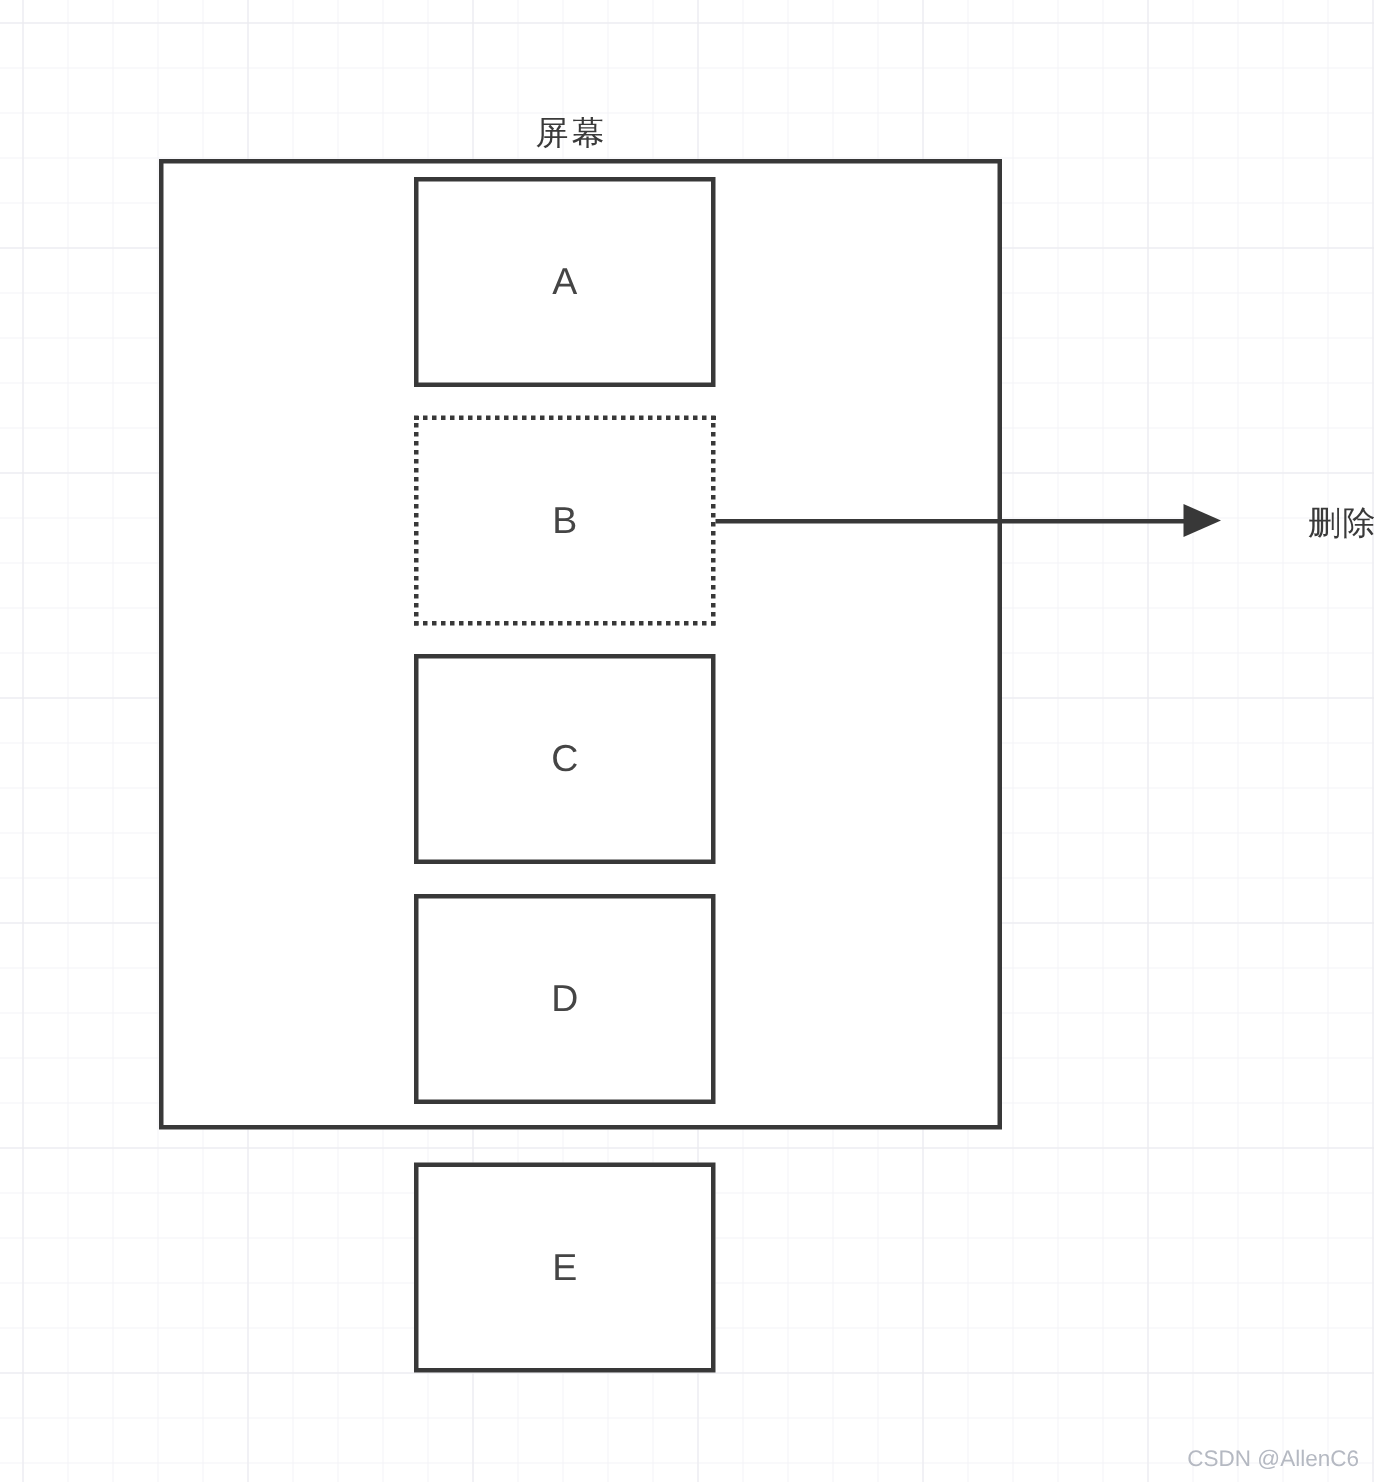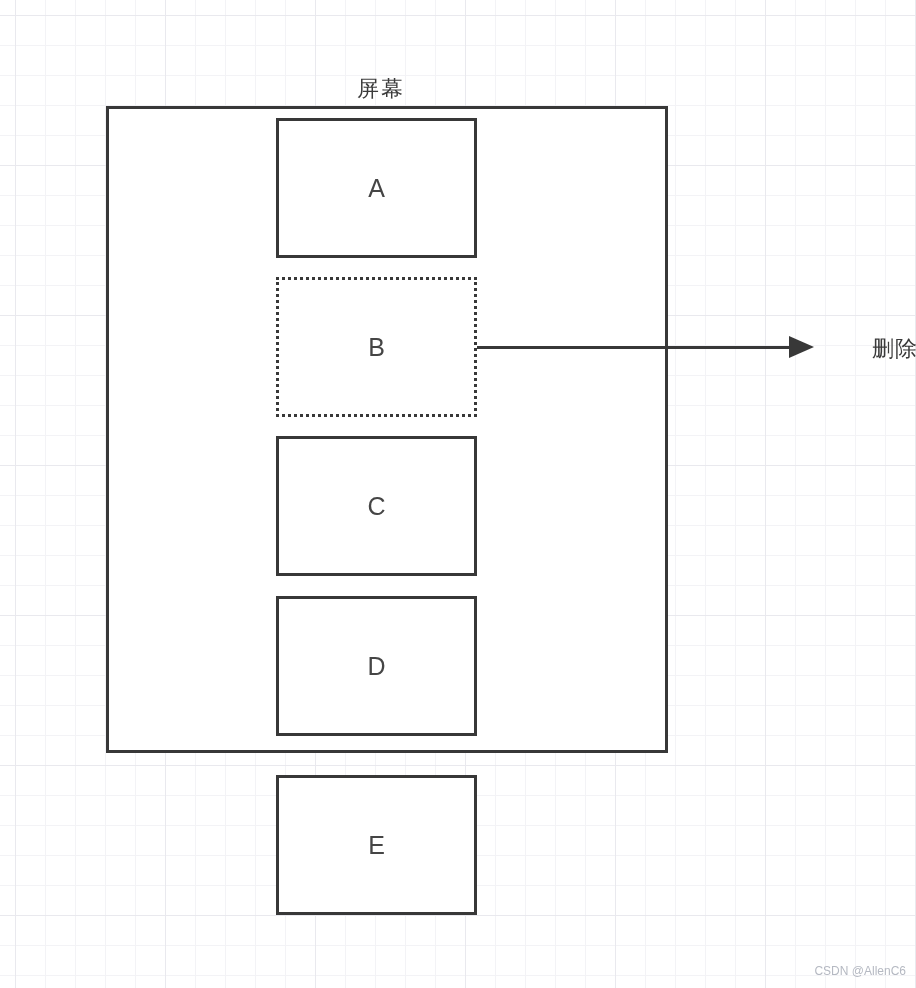--- a/index.html
+++ b/index.html
@@ -78,21 +78,21 @@
   .arrow-label {
     left: 872px; top: 334px;
     font-size: 22px;
     letter-spacing: 1px;
     color: #3a3a3a;
     white-space: nowrap;
   }
 
   .watermark {
     right: 10px; top: 964px;
-    font-size: 12px;
+    font-size: 15px;
     color: #b5b9c2;
     white-space: nowrap;
     text-align: center;
   }
 </style>
 </head>
 <body>
 
 <div id="canvas">
 

